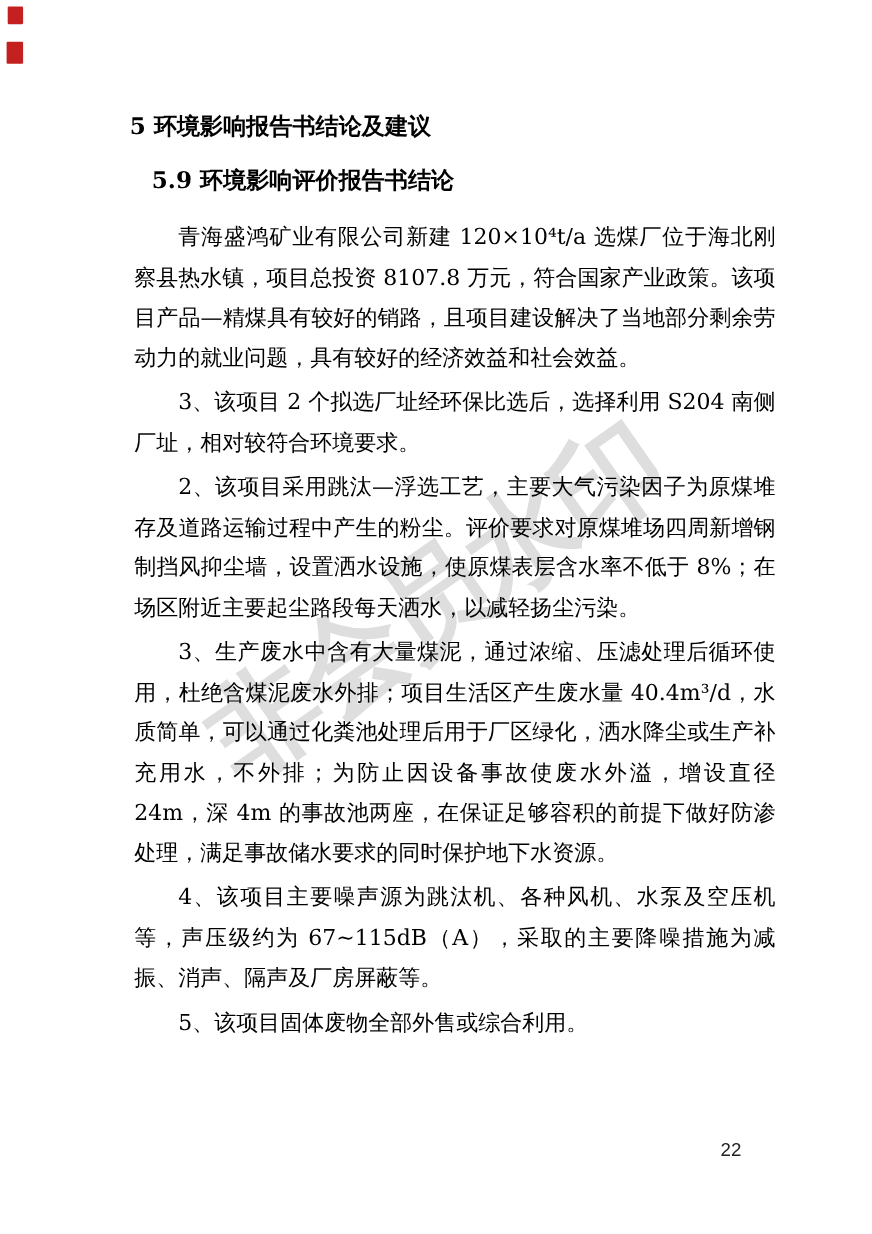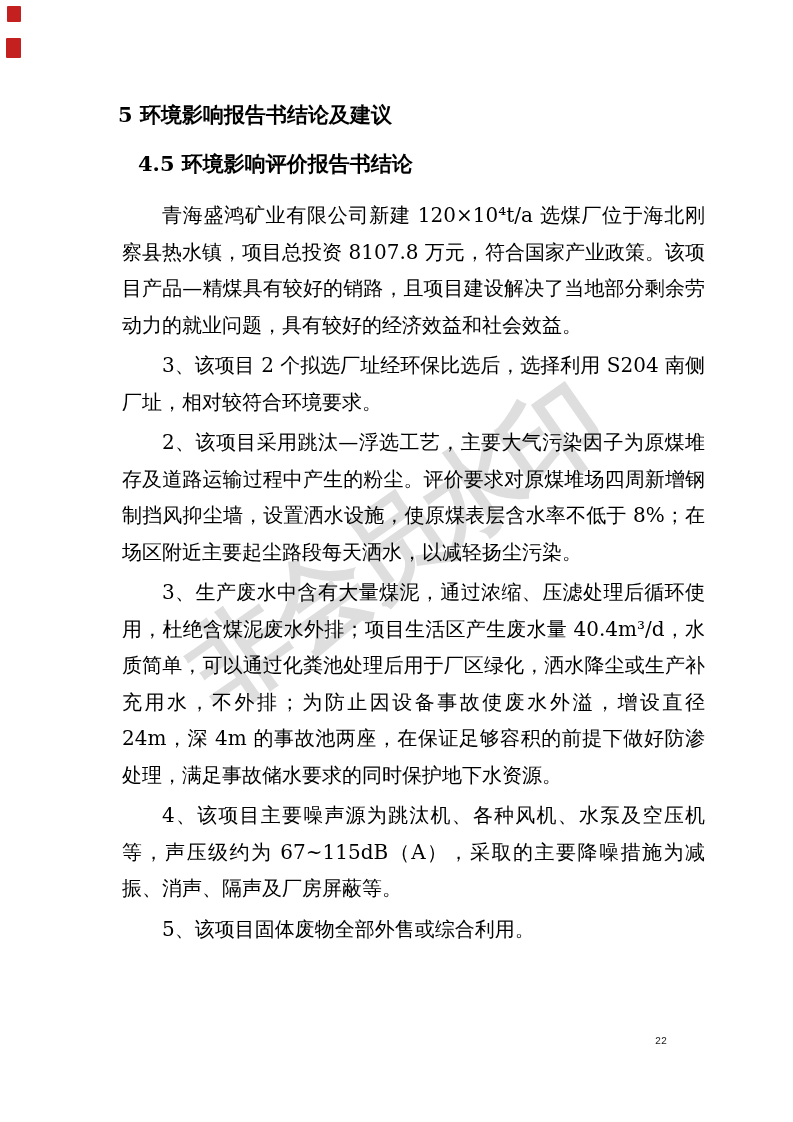--- a/index.html
+++ b/index.html
@@ -47,22 +47,22 @@
     font-size: 20px;
     line-height: 36.5px;
     text-align: justify;
     text-indent: 2em;
   }
   .page-number {
     position: absolute;
     left: 655px;
     top: 1036px;
     z-index: 2;
-    font-size: 10px;
-    font-family: Liberation Mono, monospace;
+    font-size: 17px;
+    font-family: Liberation Sans, sans-serif;
     color: #222222;
   }
   
   .stamp {
     position: absolute;
     z-index: 3;
     background:
       repeating-linear-gradient(0deg,  rgba(255,255,255,0.55) 0 1px, transparent 1px 4px),
       repeating-linear-gradient(90deg, rgba(255,255,255,0.45) 0 1px, transparent 1px 4px),
       #c* ;
@@ -78,21 +78,21 @@
 <div class="page">
 
   <div class="stamp stamp-1"></div>
   <div class="stamp stamp-2"></div>
 
   <div class="watermark">非会员水印</div>
 
   <div class="content">
     <h1>5 环境影响报告书结论及建议</h1>
 
-    <h2>4.5 环境影响评价报告书结论</h2>
+    <h2>5.9 环境影响评价报告书结论</h2>
 
 
     <p class="para">青海盛鸿矿业有限公司新建 120×10⁴t/a 选煤厂位于海北刚察县热水镇，项目总投资 8107.8 万元，符合国家产业政策。该项目产品—精煤具有较好的销路，且项目建设解决了当地部分剩余劳动力的就业问题，具有较好的经济效益和社会效益。</p>
 
 
     <p class="para">3、该项目 2 个拟选厂址经环保比选后，选择利用 S204 南侧厂址，相对较符合环境要求。</p>
 
     <p class="para">2、该项目采用跳汰—浮选工艺，主要大气污染因子为原煤堆存及道路运输过程中产生的粉尘。评价要求对原煤堆场四周新增钢制挡风抑尘墙，设置洒水设施，使原煤表层含水率不低于 8%；在场区附近主要起尘路段每天洒水，以减轻扬尘污染。</p>
 
     <p class="para">3、生产废水中含有大量煤泥，通过浓缩、压滤处理后循环使用，杜绝含煤泥废水外排；项目生活区产生废水量 40.4m³/d，水质简单，可以通过化粪池处理后用于厂区绿化，洒水降尘或生产补充用水，不外排；为防止因设备事故使废水外溢，增设直径 24m，深 4m 的事故池两座，在保证足够容积的前提下做好防渗处理，满足事故储水要求的同时保护地下水资源。</p>

